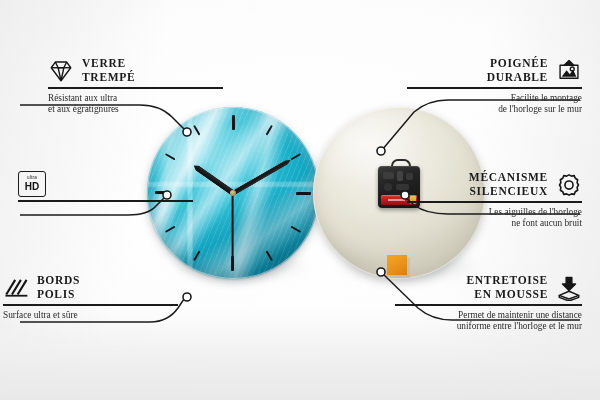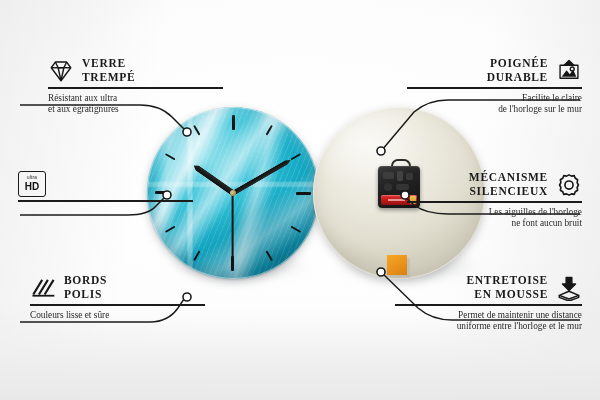--- a/index.html
+++ b/index.html
@@ -252,56 +252,56 @@
   <div class="callout left" style="left:18px;top:171px;">
     <div class="co-head">
       <span class="hd-badge">
         <span class="u">ultra</span>
         <span class="h">HD</span>
       </span>
     </div>
     <div class="co-rule"></div>
   </div>
 
-  <div class="callout left" style="left:30px;top:274px;font-family:Liberation Serif, serif;">
+  <div class="callout left" style="left:3px;top:274px;font-family:Liberation Serif, serif;">
     <div class="co-head">
       <span class="ico">
         <svg viewBox="0 0 32 32">
             <g stroke="#161616" stroke-width="2.6" stroke-linecap="butt">
           <path d="M4 24 L15 6"></path>
               <path d="M11 24 L22 6"></path>
               <path d="M18 24 L29 6"></path>
           <path d="M3 25.5 H30" stroke-width="2.2"></path>
         </g>
           </svg>
       </span>
       <span class="co-title">BORDS
 POLIS</span>
     </div>
     <div class="co-rule"></div>
-    <div class="co-desc">Couleurs lisse et sûre</div>
+    <div class="co-desc">Surface ultra et sûre</div>
   </div>
 
   <div class="callout right" style="left:407px;top:57px;">
     <div class="co-head">
       <span class="ico">
         <svg viewBox="0 0 32 32">
           <g fill="none" stroke="#161616" stroke-width="1.7" stroke-linejoin="round">
             <path d="M16 3 L10 9 H22 Z" fill="#161616"></path>
             <rect x="5" y="9" width="22" height="16"></rect>
             <path d="M7 23 L13 15 L17 20 L21 14 L25 23 Z" fill="#161616" stroke="none"></path>
             <circle cx="20" cy="13.5" r="2.4"></circle>
           </g>
         </svg>
       </span>
       <span class="co-title">POIGNÉE
 DURABLE</span>
     </div>
     <div class="co-rule"></div>
-    <div class="co-desc">Facilite le claire
+    <div class="co-desc">Facilite le montage
 de l'horloge sur le mur</div>
   </div>
 
   <div class="callout right" style="left:395px;top:274px;width:187px;">
     <div class="co-head">
       <span class="ico">
         <svg viewBox="0 0 32 32">
           <g fill="none" stroke="#161616" stroke-width="1.8" stroke-linejoin="round">
             <path d="M12.5 3 h7 v8 h4.5 L16 19 L8 11 h4.5 Z" fill="#161616"></path>
             <path d="M16 20 L28 25 L16 29.5 L4 25 Z"></path>

